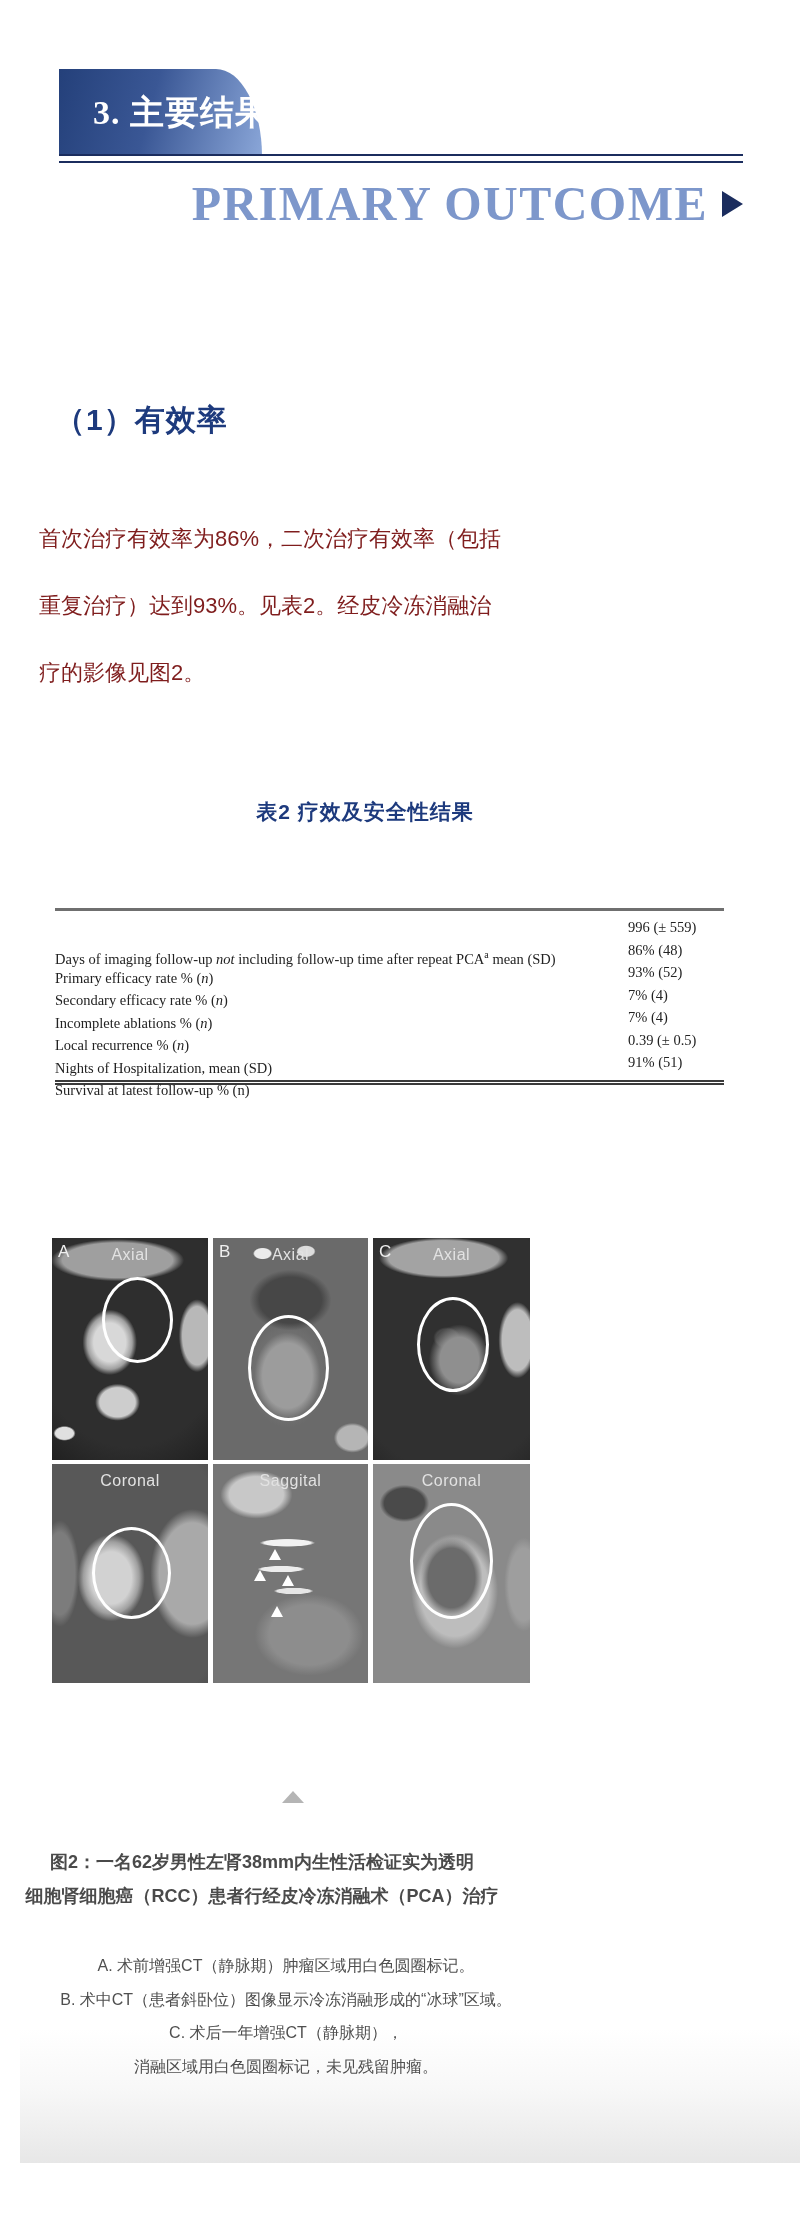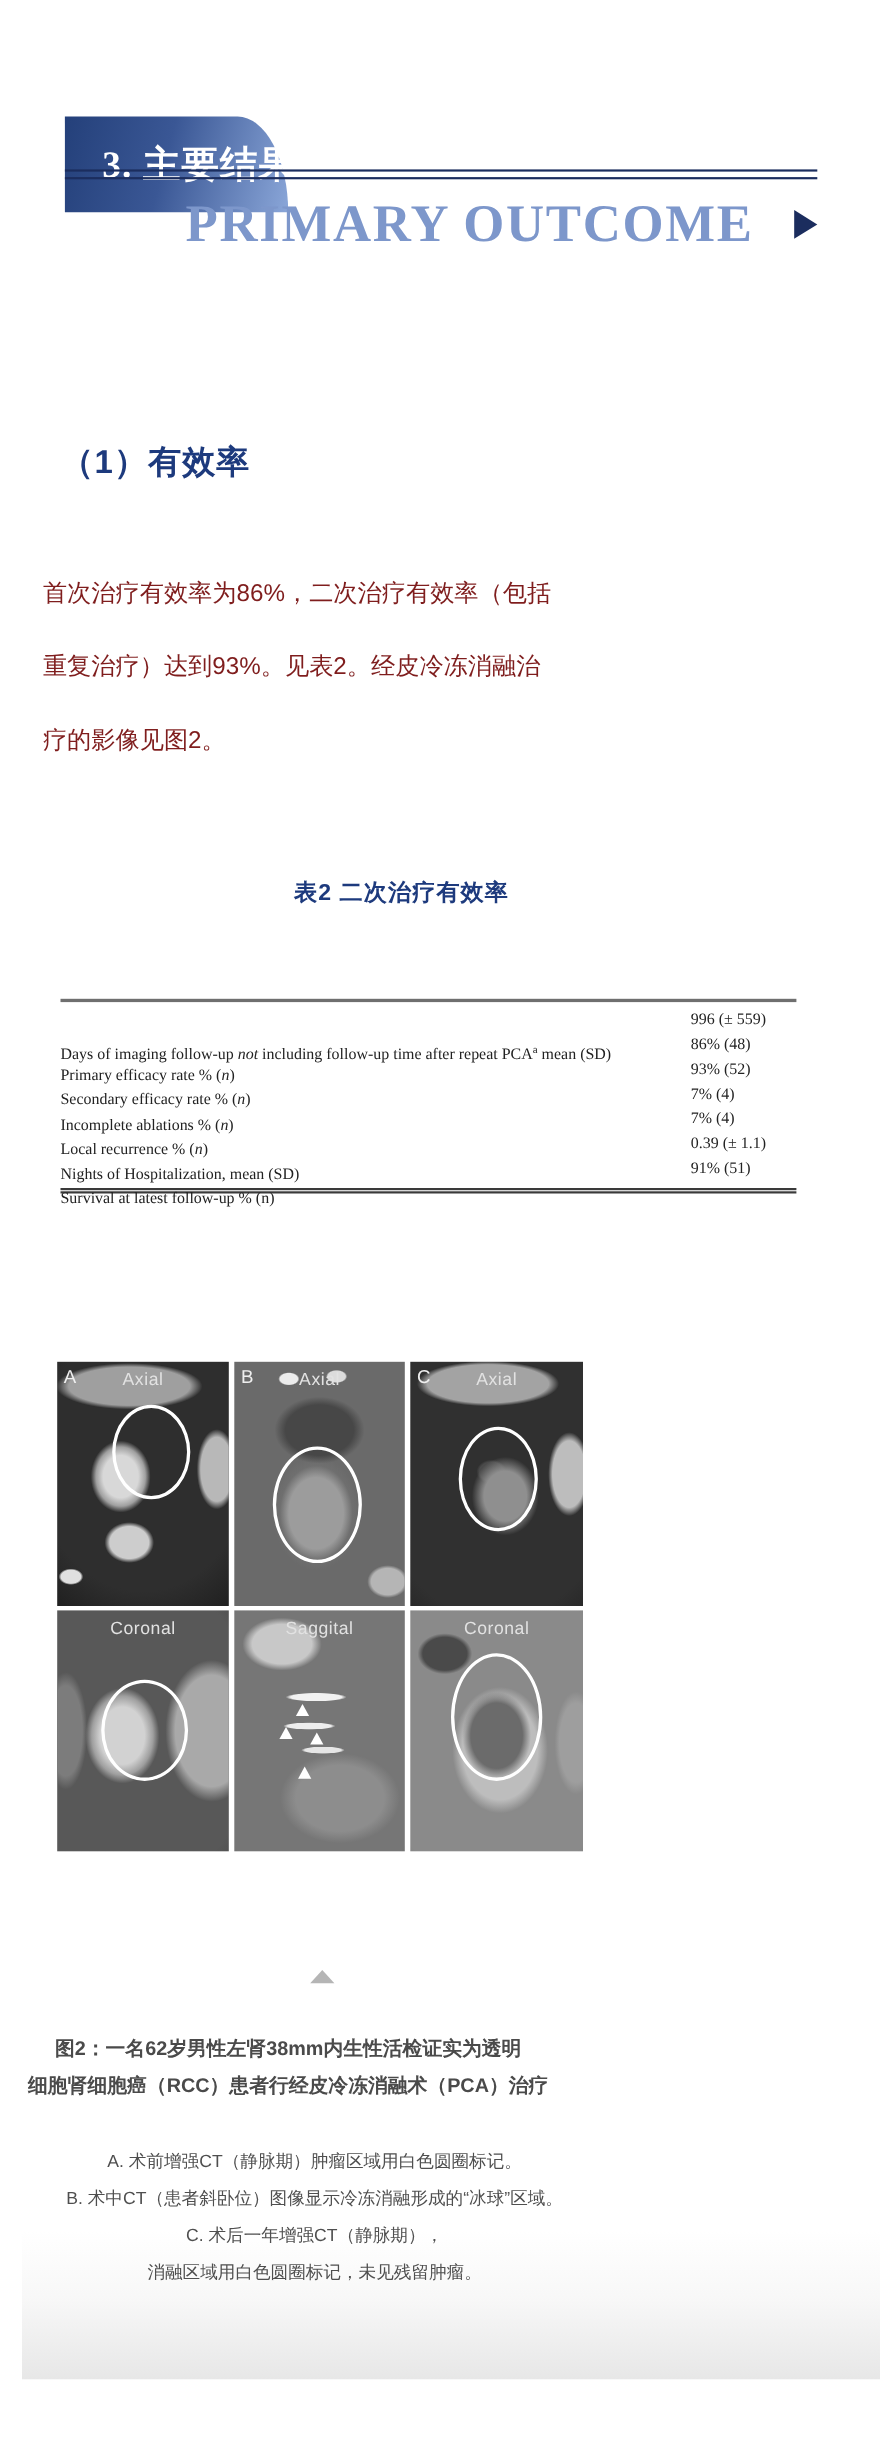--- a/index.html
+++ b/index.html
@@ -2,27 +2,27 @@
 <html><head>
 <meta charset="utf-8">
 <style>
   html,body{margin:0;padding:0;background:#fff;}
   .page{position:relative;width:800px;height:2232px;background:#ffffff;overflow:hidden;
         font-family:"Liberation Sans",sans-serif;}
 
   
   .banner{position:absolute;left:59px;top:69px;width:203px;height:87px;
           background:linear-gradient(105deg,#24407a 0%,#3a5795 45%,#8aa6d8 100%);
-          border-top-right-radius:46px 87px;margin-top:37px;}
+          border-top-right-radius:46px 87px;}
   .banner-title{position:absolute;left:34px;top:50%;transform:translateY(-50%);
           font-family:"Liberation Serif",serif;font-weight:bold;font-size:34px;
           color:#ffffff;letter-spacing:1px;white-space:nowrap;}
   .rule1{position:absolute;left:59px;top:154px;width:684px;height:2px;background:#1b2d5e;}
   .rule2{position:absolute;left:59px;top:161px;width:684px;height:1.5px;background:#1b2d5e;}
-  .primary-row{position:absolute;top:180px;right:57px;display:flex;align-items:center;gap:37px;}
+  .primary-row{position:absolute;top:180px;right:57px;display:flex;align-items:center;gap:14px;}
   .primary-text{font-family:"Liberation Serif",serif;font-weight:bold;font-size:48px;line-height:48px;
           color:#7d97cb;letter-spacing:1.5px;white-space:nowrap;}
   .primary-arrow{width:0;height:0;border-left:21px solid #1b2d5e;
           border-top:13px solid transparent;border-bottom:13px solid transparent;}
 
   
   .section-heading{position:absolute;left:55px;top:400px;font-weight:bold;font-size:30px;
           color:#1d3a7d;letter-spacing:1px;white-space:nowrap;}
   .body-text{position:absolute;left:39px;top:505px;width:520px;font-size:22px;line-height:67px;
           color:#7f1d1d;white-space:pre-line;}
@@ -114,21 +114,21 @@
   <div class="primary-row">
     <div class="primary-text">PRIMARY OUTCOME</div>
     <div class="primary-arrow"></div>
   </div>
 
   <div class="section-heading">（1）有效率</div>
   <div class="body-text">首次治疗有效率为86%，二次治疗有效率（包括
 重复治疗）达到93%。见表2。经皮冷冻消融治
 疗的影像见图2。</div>
 
-  <div class="table-title">表2 二次治疗有效率</div>
+  <div class="table-title">表2 疗效及安全性结果</div>
   <div class="paper-table">
     <div class="paper-row">
       <span class="row-label">Days of imaging follow-up <i>not</i> including follow-up time after repeat PCA<sup>a</sup> mean (SD)</span>
       <span class="row-value">996 (± 559)</span>
     </div>
     <div class="paper-row">
       <span class="row-label">Primary efficacy rate % (<i>n</i>)</span>
       <span class="row-value">86% (48)</span>
     </div>
     <div class="paper-row">
@@ -138,21 +138,21 @@
     <div class="paper-row">
       <span class="row-label">Incomplete ablations % (<i>n</i>)</span>
       <span class="row-value">7% (4)</span>
     </div>
     <div class="paper-row">
       <span class="row-label">Local recurrence % (<i>n</i>)</span>
       <span class="row-value">7% (4)</span>
     </div>
     <div class="paper-row">
       <span class="row-label">Nights of Hospitalization, mean (SD)</span>
-      <span class="row-value">0.39 (± 1.1)</span>
+      <span class="row-value">0.39 (± 0.5)</span>
     </div>
     <div class="paper-row">
       <span class="row-label">Survival at latest follow-up % (n)</span>
       <span class="row-value">91% (51)</span>
     </div>
   </div>
 
   <div class="figure">
     <div class="fig-grid">
 

